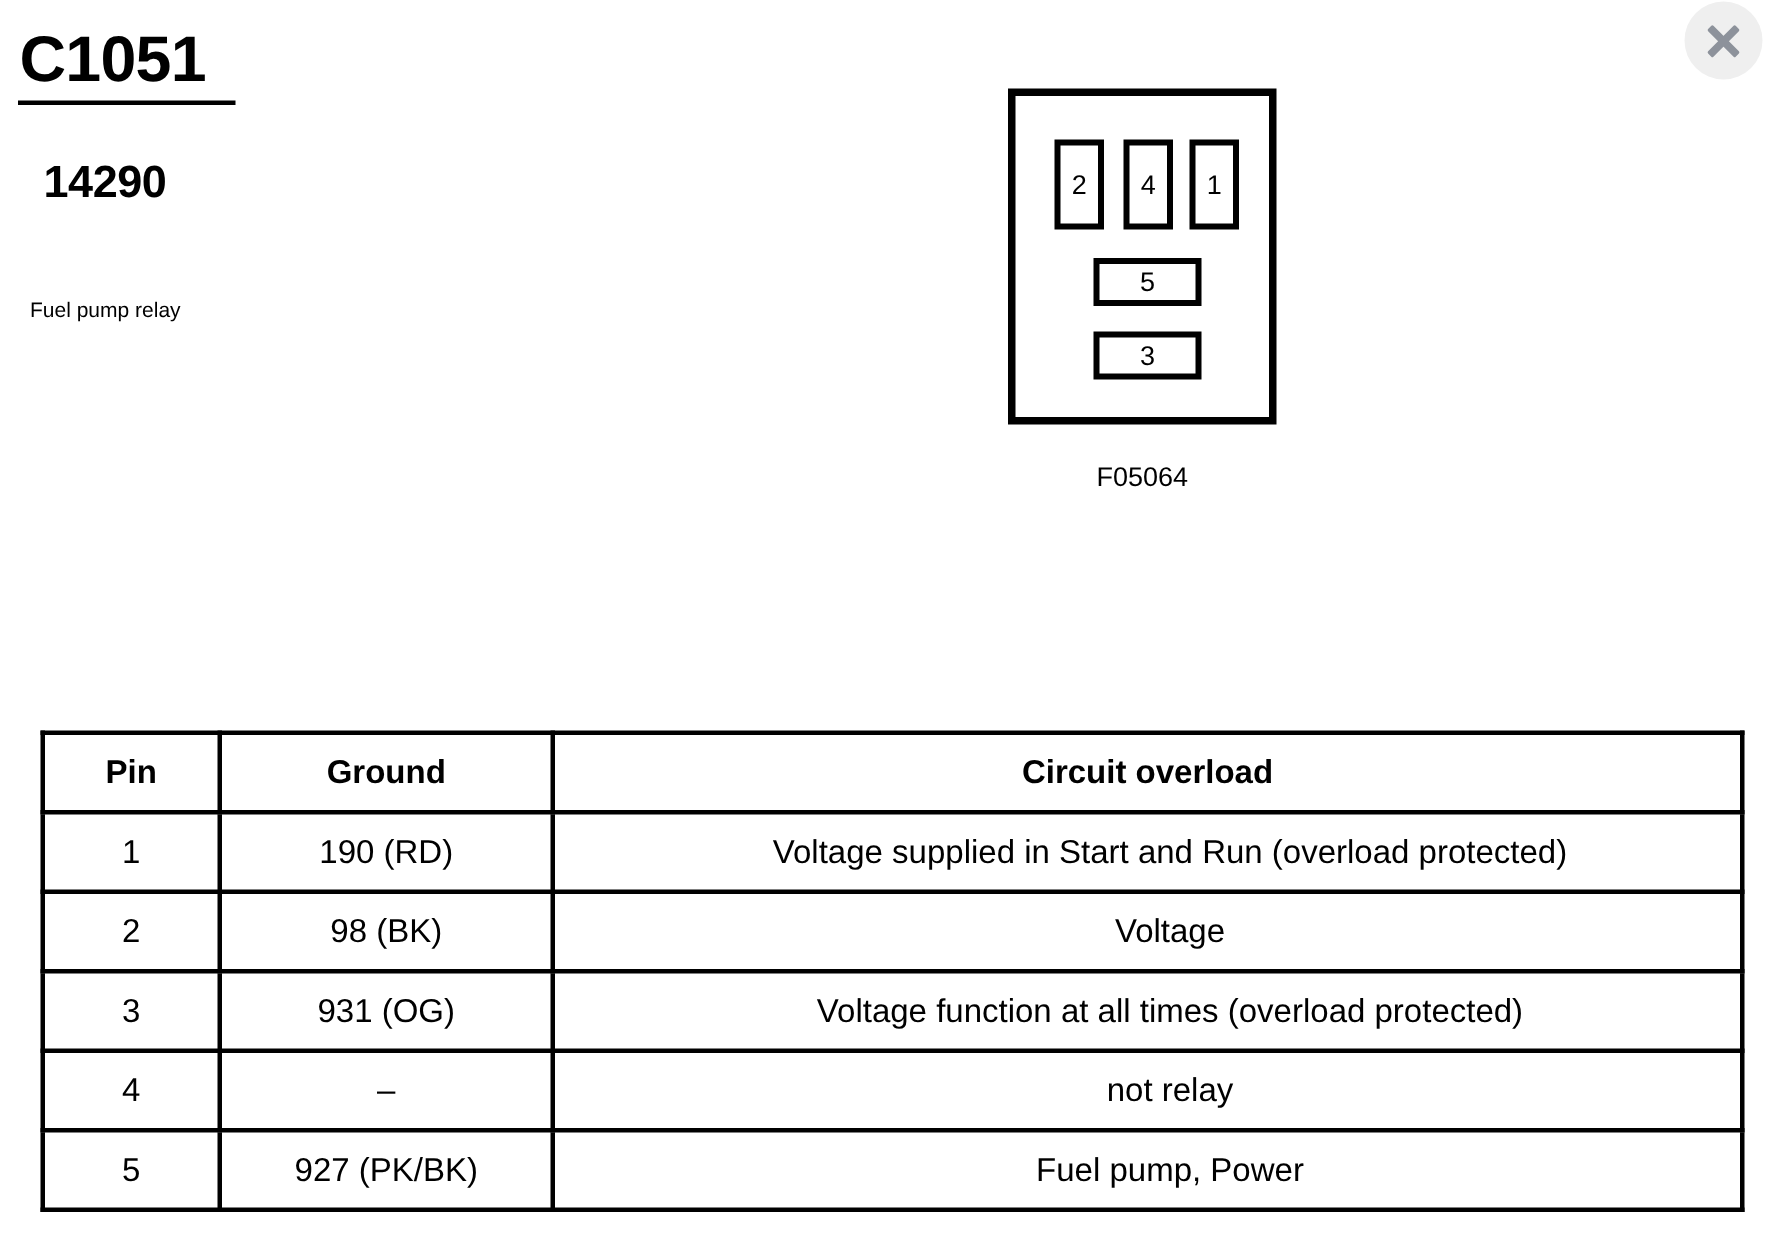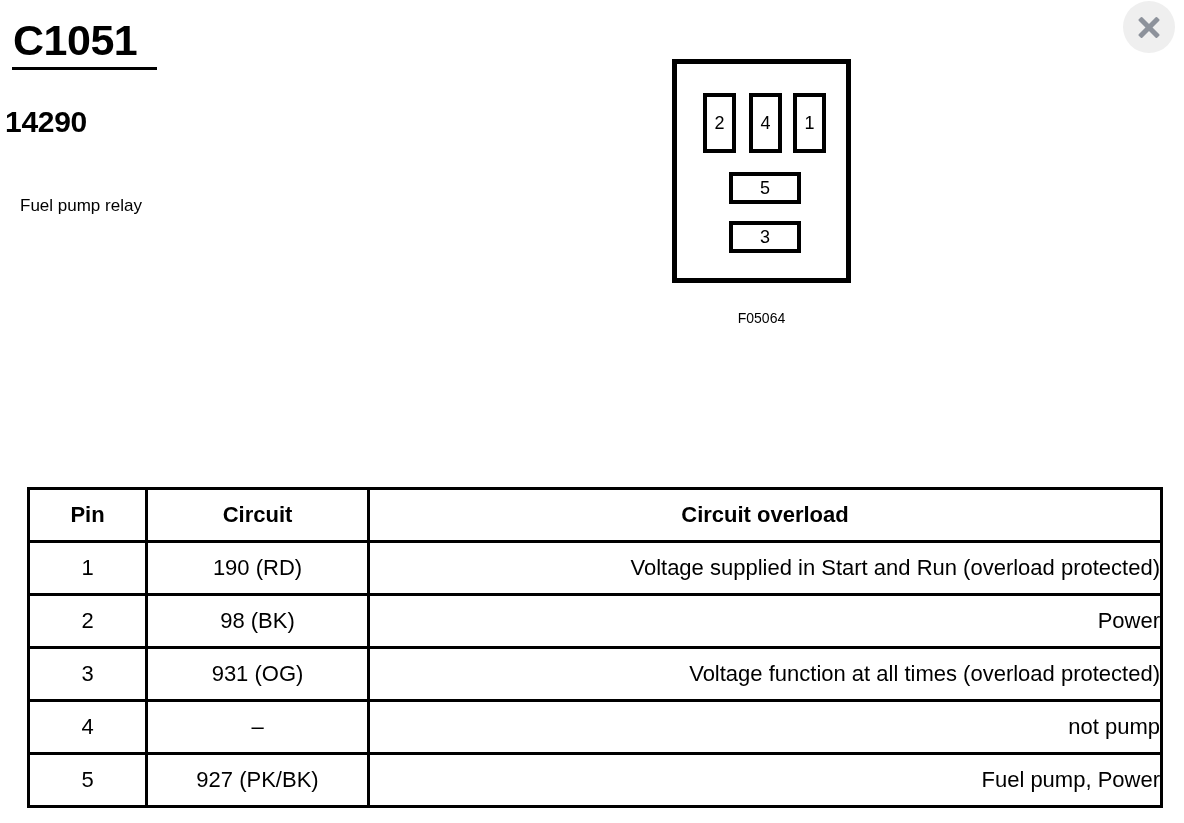--- a/index.html
+++ b/index.html
@@ -65,33 +65,33 @@
   #connector-id-rule {
     position: absolute;
     left: 12px;
     top: 67px;
     width: 145px;
     height: 3px;
     background: #000000;
   }
   #part-number {
     position: absolute;
-    left: 5px;
+    left: 29px;
     top: 103px;
     font-size: 30px;
     font-weight: bold;
     letter-spacing: -0.3px;
     line-height: 38px;
     white-space: nowrap;
   }
   #component-description {
     position: absolute;
     left: 20px;
     top: 195px;
-    font-size: 17px;
+    font-size: 14px;
     line-height: 22px;
     white-space: nowrap;
   }
 
   
   #connector-diagram {
     position: absolute;
     left: 672px;
     top: 59px;
     width: 179px;
@@ -127,21 +127,21 @@
   #pin-cavity-1 { left: 121px; }
   #pin-cavity-5 { top: 113px; }
   #pin-cavity-3 { top: 162px; }
 
   #diagram-caption {
     position: absolute;
     left: 672px;
     top: 307px;
     width: 179px;
     text-align: center;
-    font-size: 14px;
+    font-size: 18px;
     line-height: 22px;
   }
 
   
   #pin-table {
     position: absolute;
     left: 27px;
     top: 487px;
     width: 1133px;
     border-collapse: collapse;
@@ -163,21 +163,21 @@
   #pin-table th {
     font-weight: bold;
     text-align: center;
   }
   #pin-table td.cell-pin,
   #pin-table td.cell-circuit {
     text-align: center;
     font-weight: normal;
   }
   #pin-table td.cell-function {
-    text-align: right;
+    text-align: center;
     padding-left: 30px;
   }
 </style>
 </head>
 <body>
 
 <button id="close-button" aria-label="Close">
   <span class="x-glyph"></span>
 </button>
 
@@ -209,44 +209,44 @@
 
 <table id="pin-table">
   <colgroup>
     <col class="col-pin">
     <col class="col-circuit">
     <col class="col-function">
   </colgroup>
   <thead>
     <tr>
       <th>Pin</th>
-      <th>Circuit</th>
+      <th>Ground</th>
       <th>Circuit overload</th>
     </tr>
   </thead>
   <tbody>
     <tr>
       <td class="cell-pin">1</td>
       <td class="cell-circuit">190 (RD)</td>
       <td class="cell-function">Voltage supplied in Start and Run (overload protected)</td>
     </tr>
     <tr>
       <td class="cell-pin">2</td>
       <td class="cell-circuit">98 (BK)</td>
-      <td class="cell-function">Power</td>
+      <td class="cell-function">Voltage</td>
     </tr>
     <tr>
       <td class="cell-pin">3</td>
       <td class="cell-circuit">931 (OG)</td>
       <td class="cell-function">Voltage function at all times (overload protected)</td>
     </tr>
     <tr>
       <td class="cell-pin">4</td>
       <td class="cell-circuit">–</td>
-      <td class="cell-function">not pump</td>
+      <td class="cell-function">not relay</td>
     </tr>
     <tr>
       <td class="cell-pin">5</td>
       <td class="cell-circuit">927 (PK/BK)</td>
       <td class="cell-function">Fuel pump, Power</td>
     </tr>
   </tbody>
 </table>
 
 </body></html>

